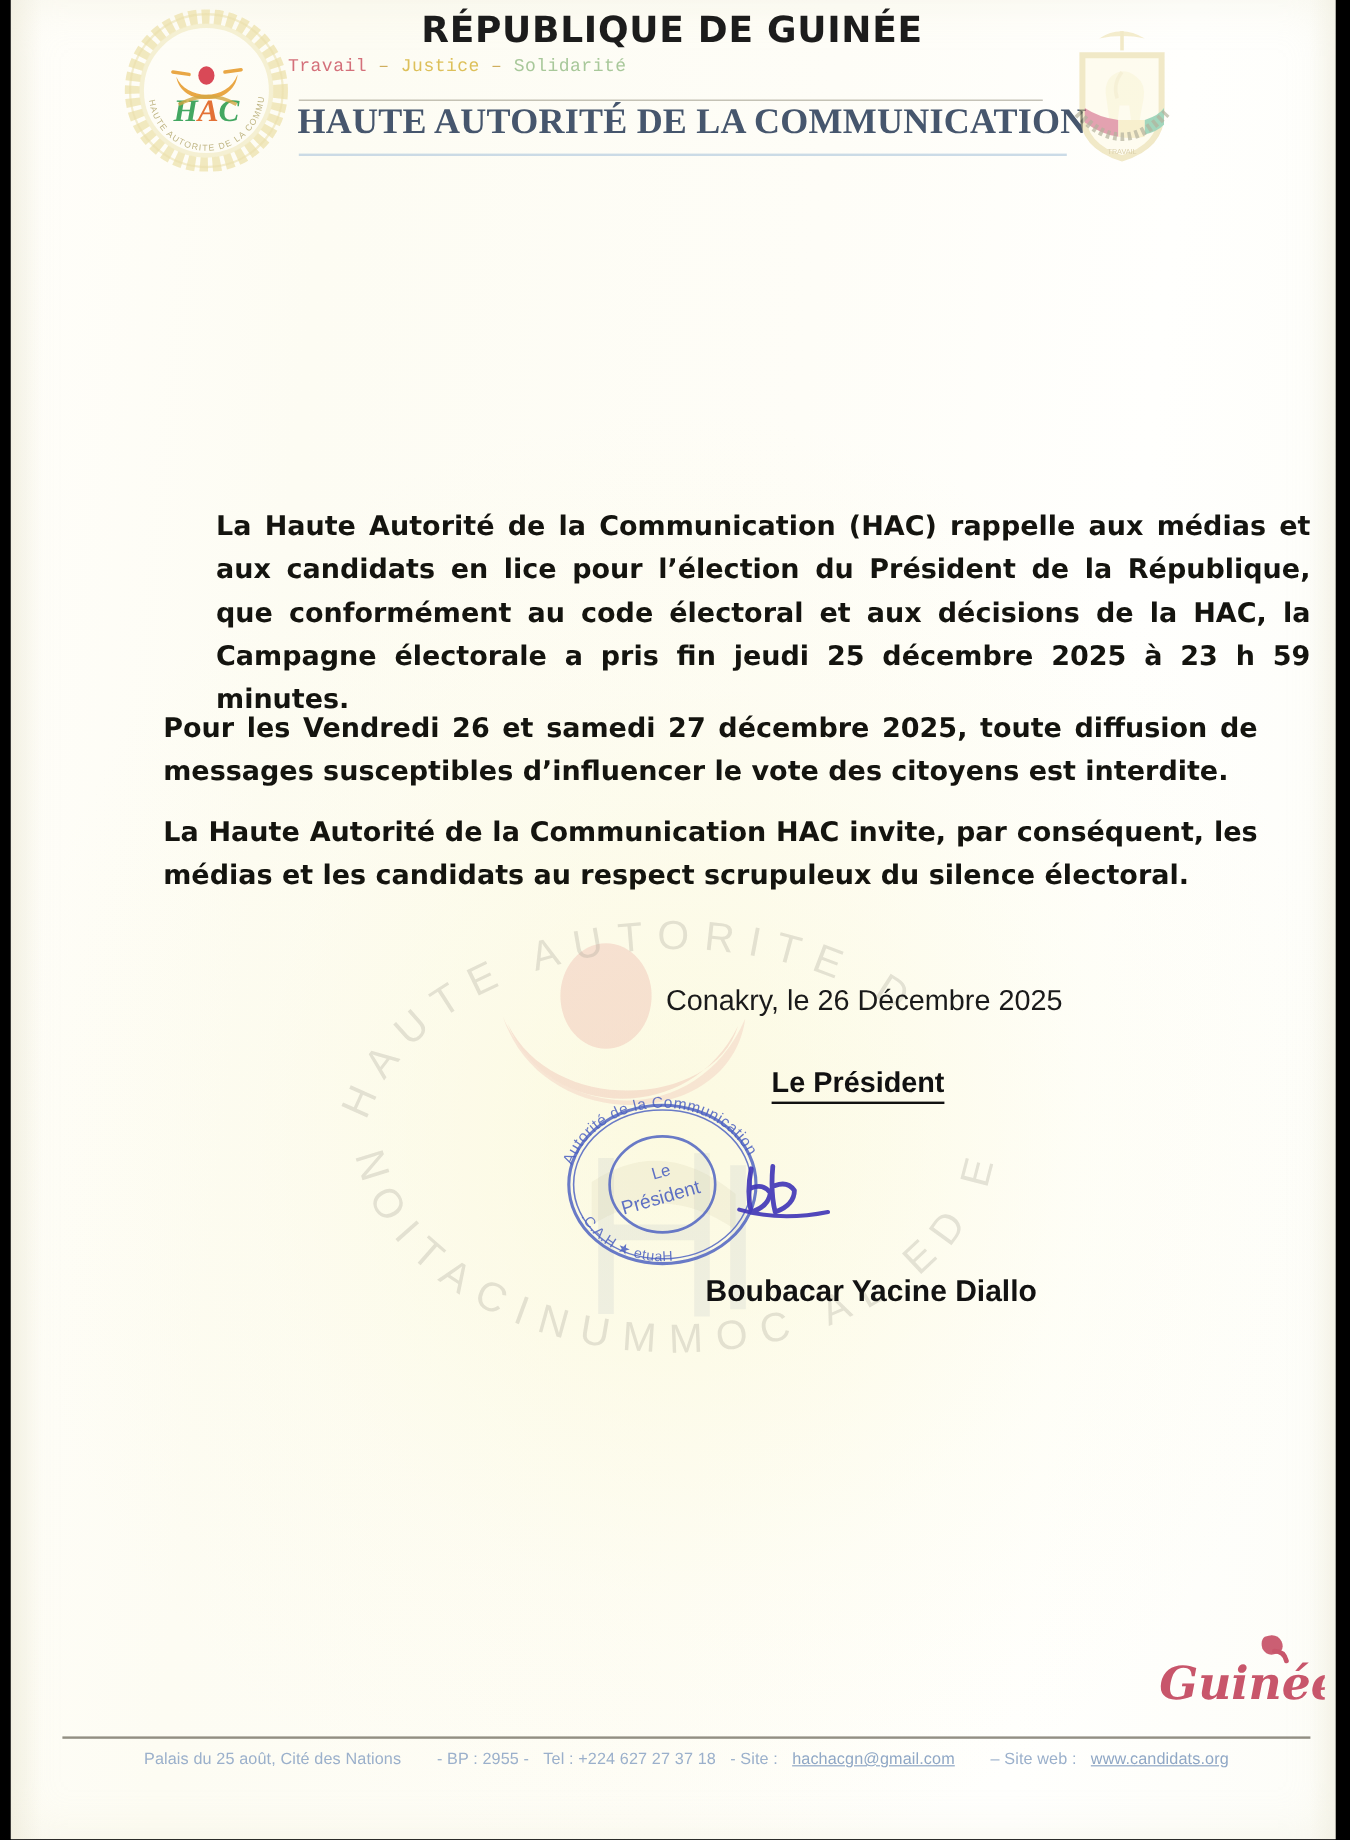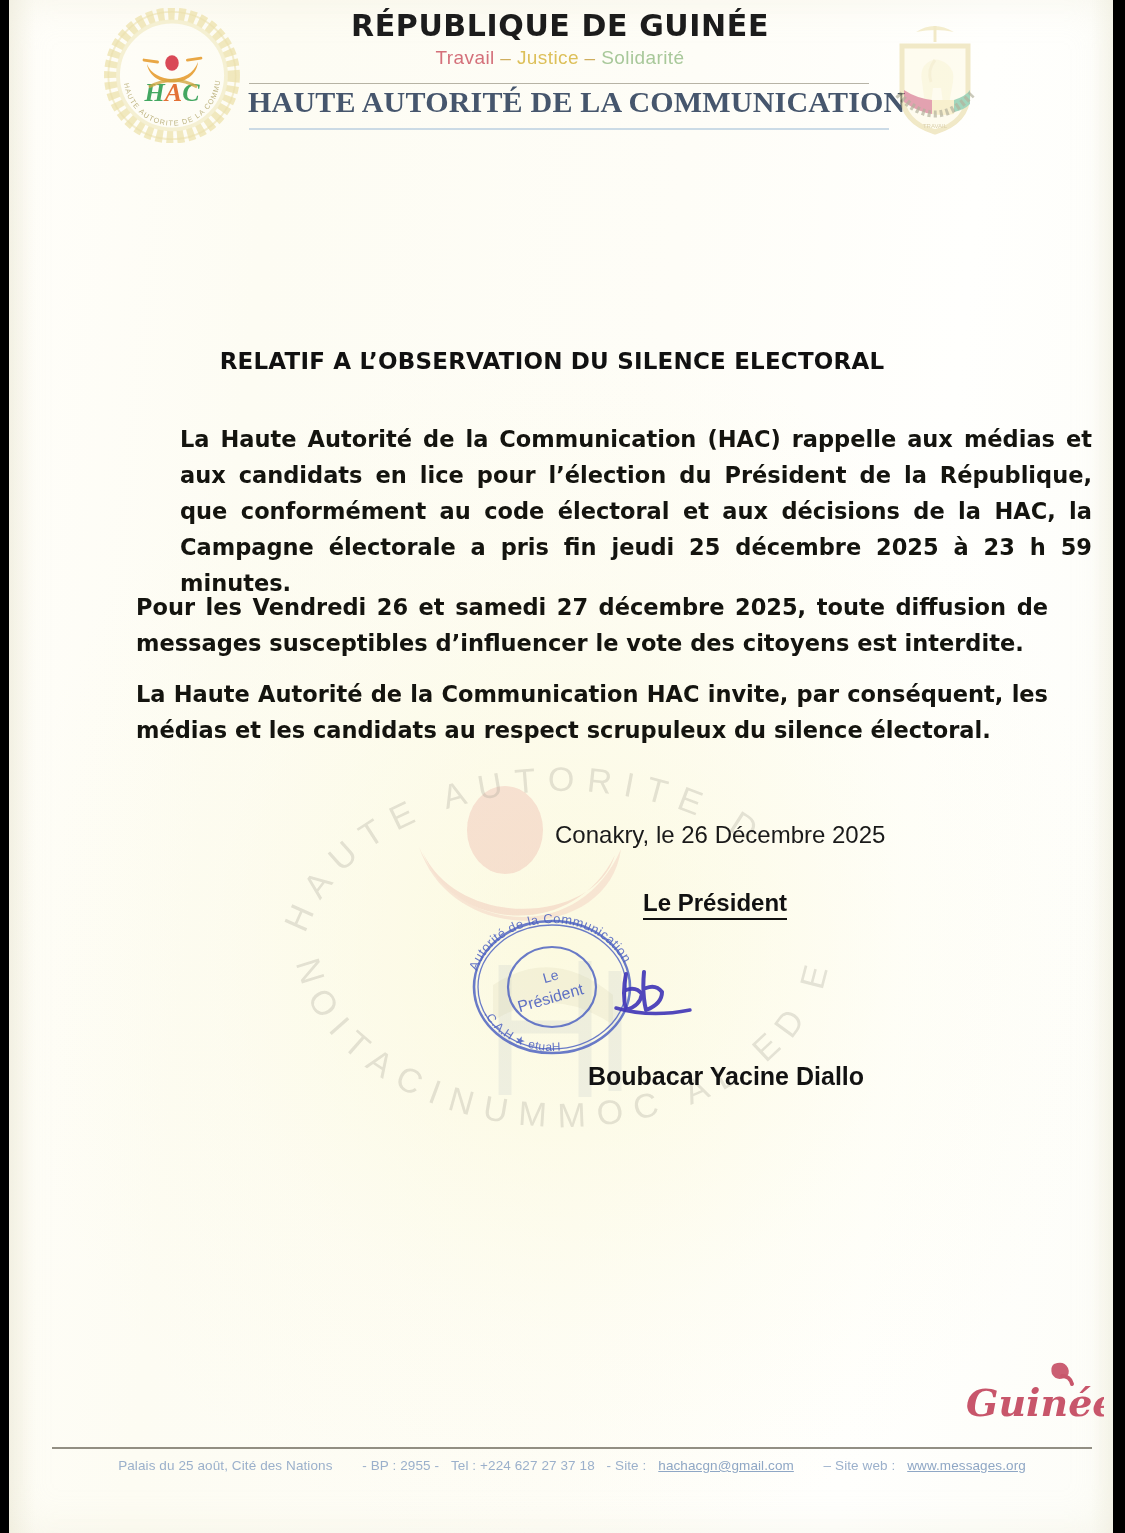--- a/index.html
+++ b/index.html
@@ -88,23 +88,23 @@
     font-weight: bold;
     font-size: 30px;
     letter-spacing: 0.6px;
     color: #1c1c1c;
   }
   #motto {
     position: absolute;
     left: 240px;
     top: 47px;
     width: 640px;
-    text-align: center;
-    font-family: Liberation Sans, sans-serif;
-    font-size: 19px;
+    text-align: left;
+    font-family: Liberation Mono, monospace;
+    font-size: 15px;
     letter-spacing: 0.4px;
   }
   #motto .m-travail  { color: #d4707a; }
   #motto .m-sep      { color: #cfae5e; }
   #motto .m-justice  { color: #ddc05a; }
   #motto .m-solid    { color: #a8c89a; }
 
   .hdr-rule {
     position: absolute;
     height: 1px;
@@ -350,21 +350,20 @@
         <path d="M 24,92 q 14,10 28,12 l 0,-14 q -16,-2 -28,-10 Z" fill="#c4385a"></path>
         <path d="M 52,90 l 22,0 l 0,14 q -12,2 -22,0 Z" fill="#f0de9a"></path>
         <path d="M 74,90 q 12,-4 16,-10 l 0,14 q -6,6 -16,8 Z" fill="#3aa873"></path>
 
         <path d="M 18,84 Q 55,124 92,84" fill="none" stroke="#5c5a30" stroke-width="7" stroke-dasharray="3 3" opacity="0.7"></path>
         <text x="55" y="118" text-anchor="middle" font-family="Liberation Sans, sans-serif" font-size="6" fill="#b09a4e">TRAVAIL</text>
       </g>
     </svg>
   </div>
 
-  <div id="doc-subtitle">RELATIF A L’OBSERVATION DU SILENCE ELECTORAL</div>
 
   <div class="para" id="para1">La Haute Autorité de la Communication (HAC) rappelle aux médias et aux candidats en lice pour l’élection du Président de la République, que conformément au code électoral et aux décisions de la HAC, la Campagne électorale a pris fin jeudi 25 décembre 2025 à 23 h 59 minutes.</div>
   <div class="para" id="para2">Pour les Vendredi 26 et samedi 27 décembre 2025, toute diffusion de messages susceptibles d’influencer le vote des citoyens est interdite.</div>
   <div class="para" id="para3">La Haute Autorité de la Communication HAC invite, par conséquent, les médias et les candidats au respect scrupuleux du silence électoral.</div>
 
   <div id="sig-place">Conakry, le 26 Décembre 2025</div>
   <div id="sig-role">
     <span>Le Président</span>
   </div>
 
@@ -413,15 +412,15 @@
     <span>- BP : 2955 -</span>
     <span class="sep"></span>
     <span>Tel : +224 627 27 37 18</span>
     <span class="sep"></span>
     <span>- Site :</span>
     <span class="sep"></span>
     <span class="link">hachacgn@gmail.com</span>
     <span class="gap"></span>
     <span>– Site web :</span>
     <span class="sep"></span>
-    <span class="link">www.messages.org</span>
+    <span class="link">www.candidats.org</span>
   </div>
 </div>
 
 </body></html>

